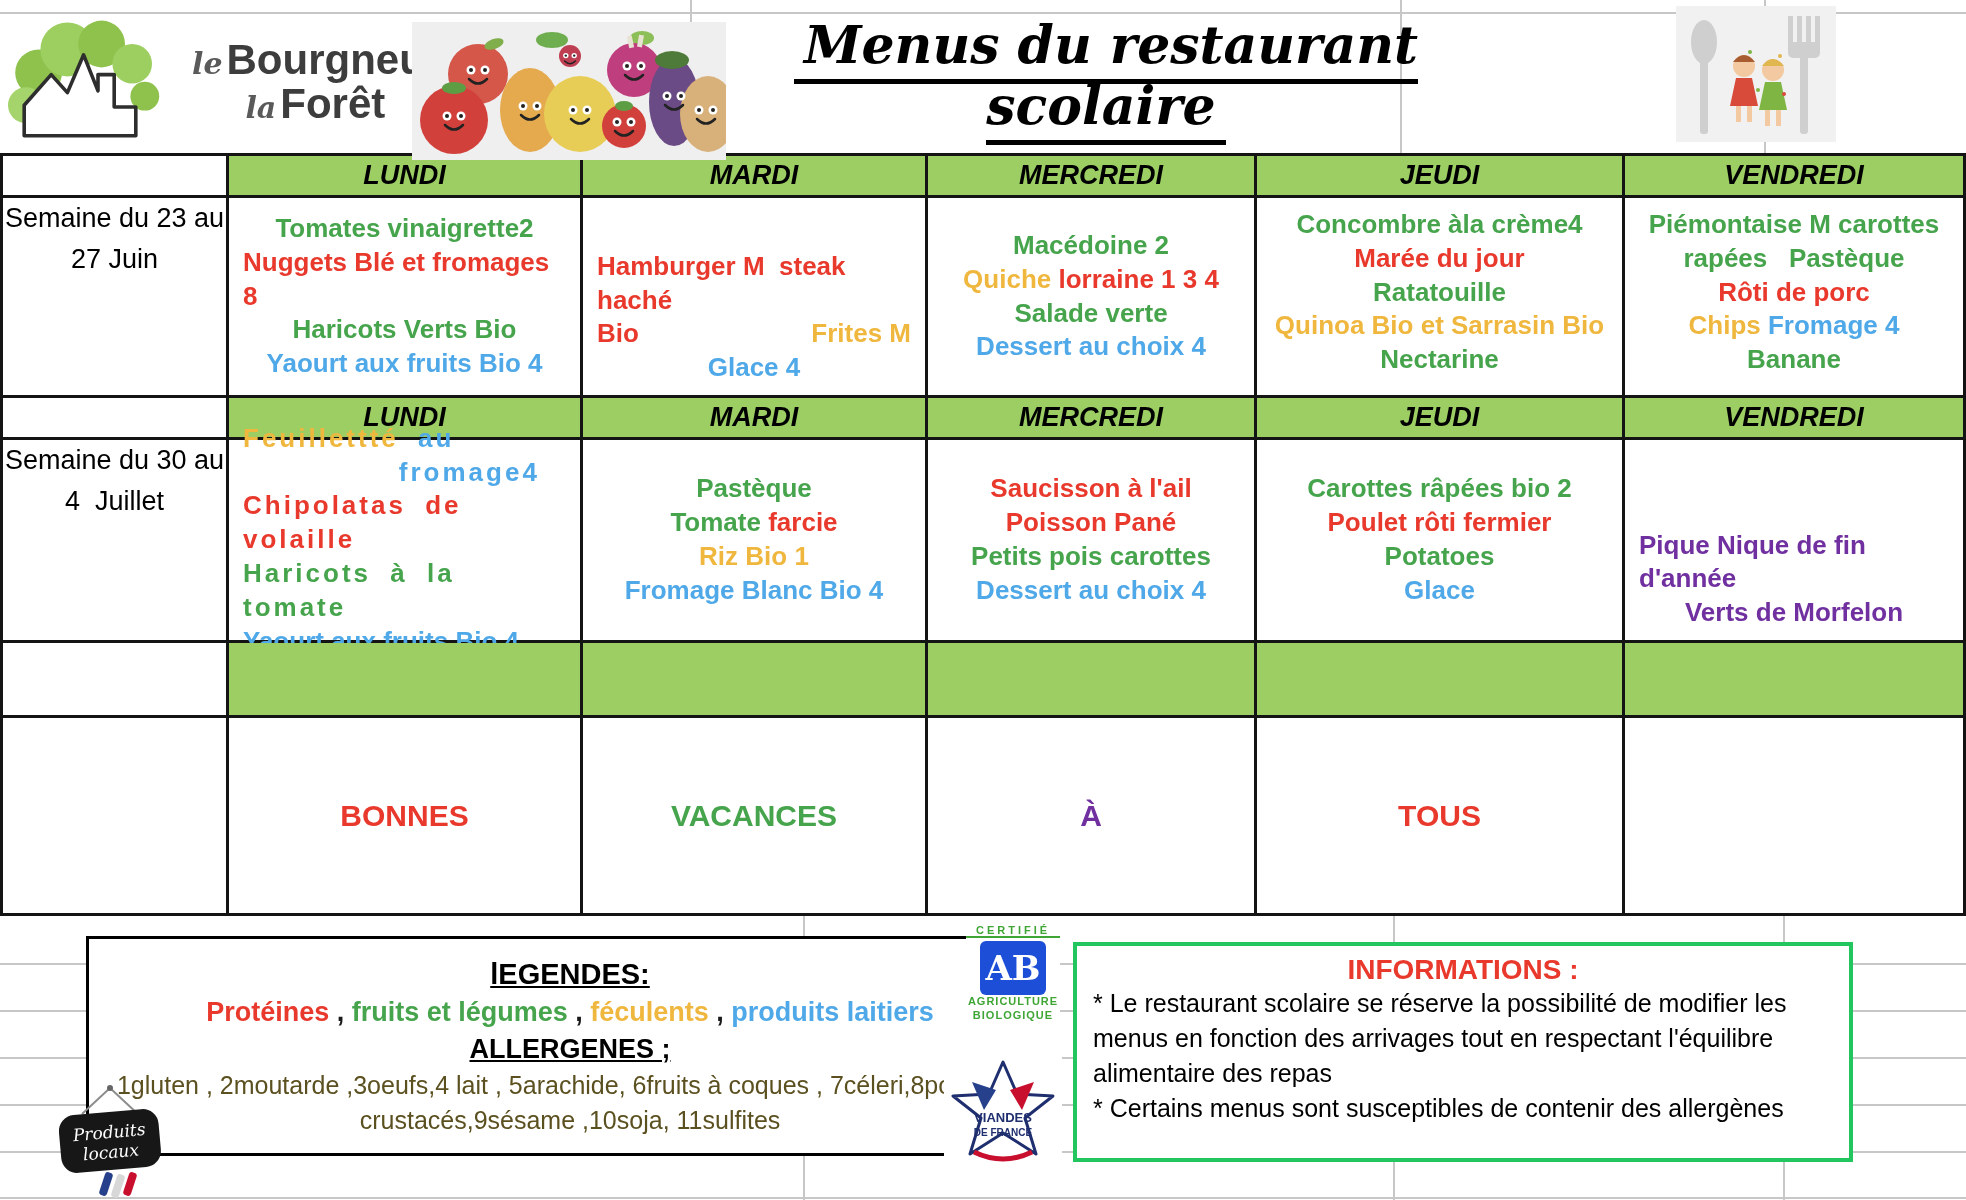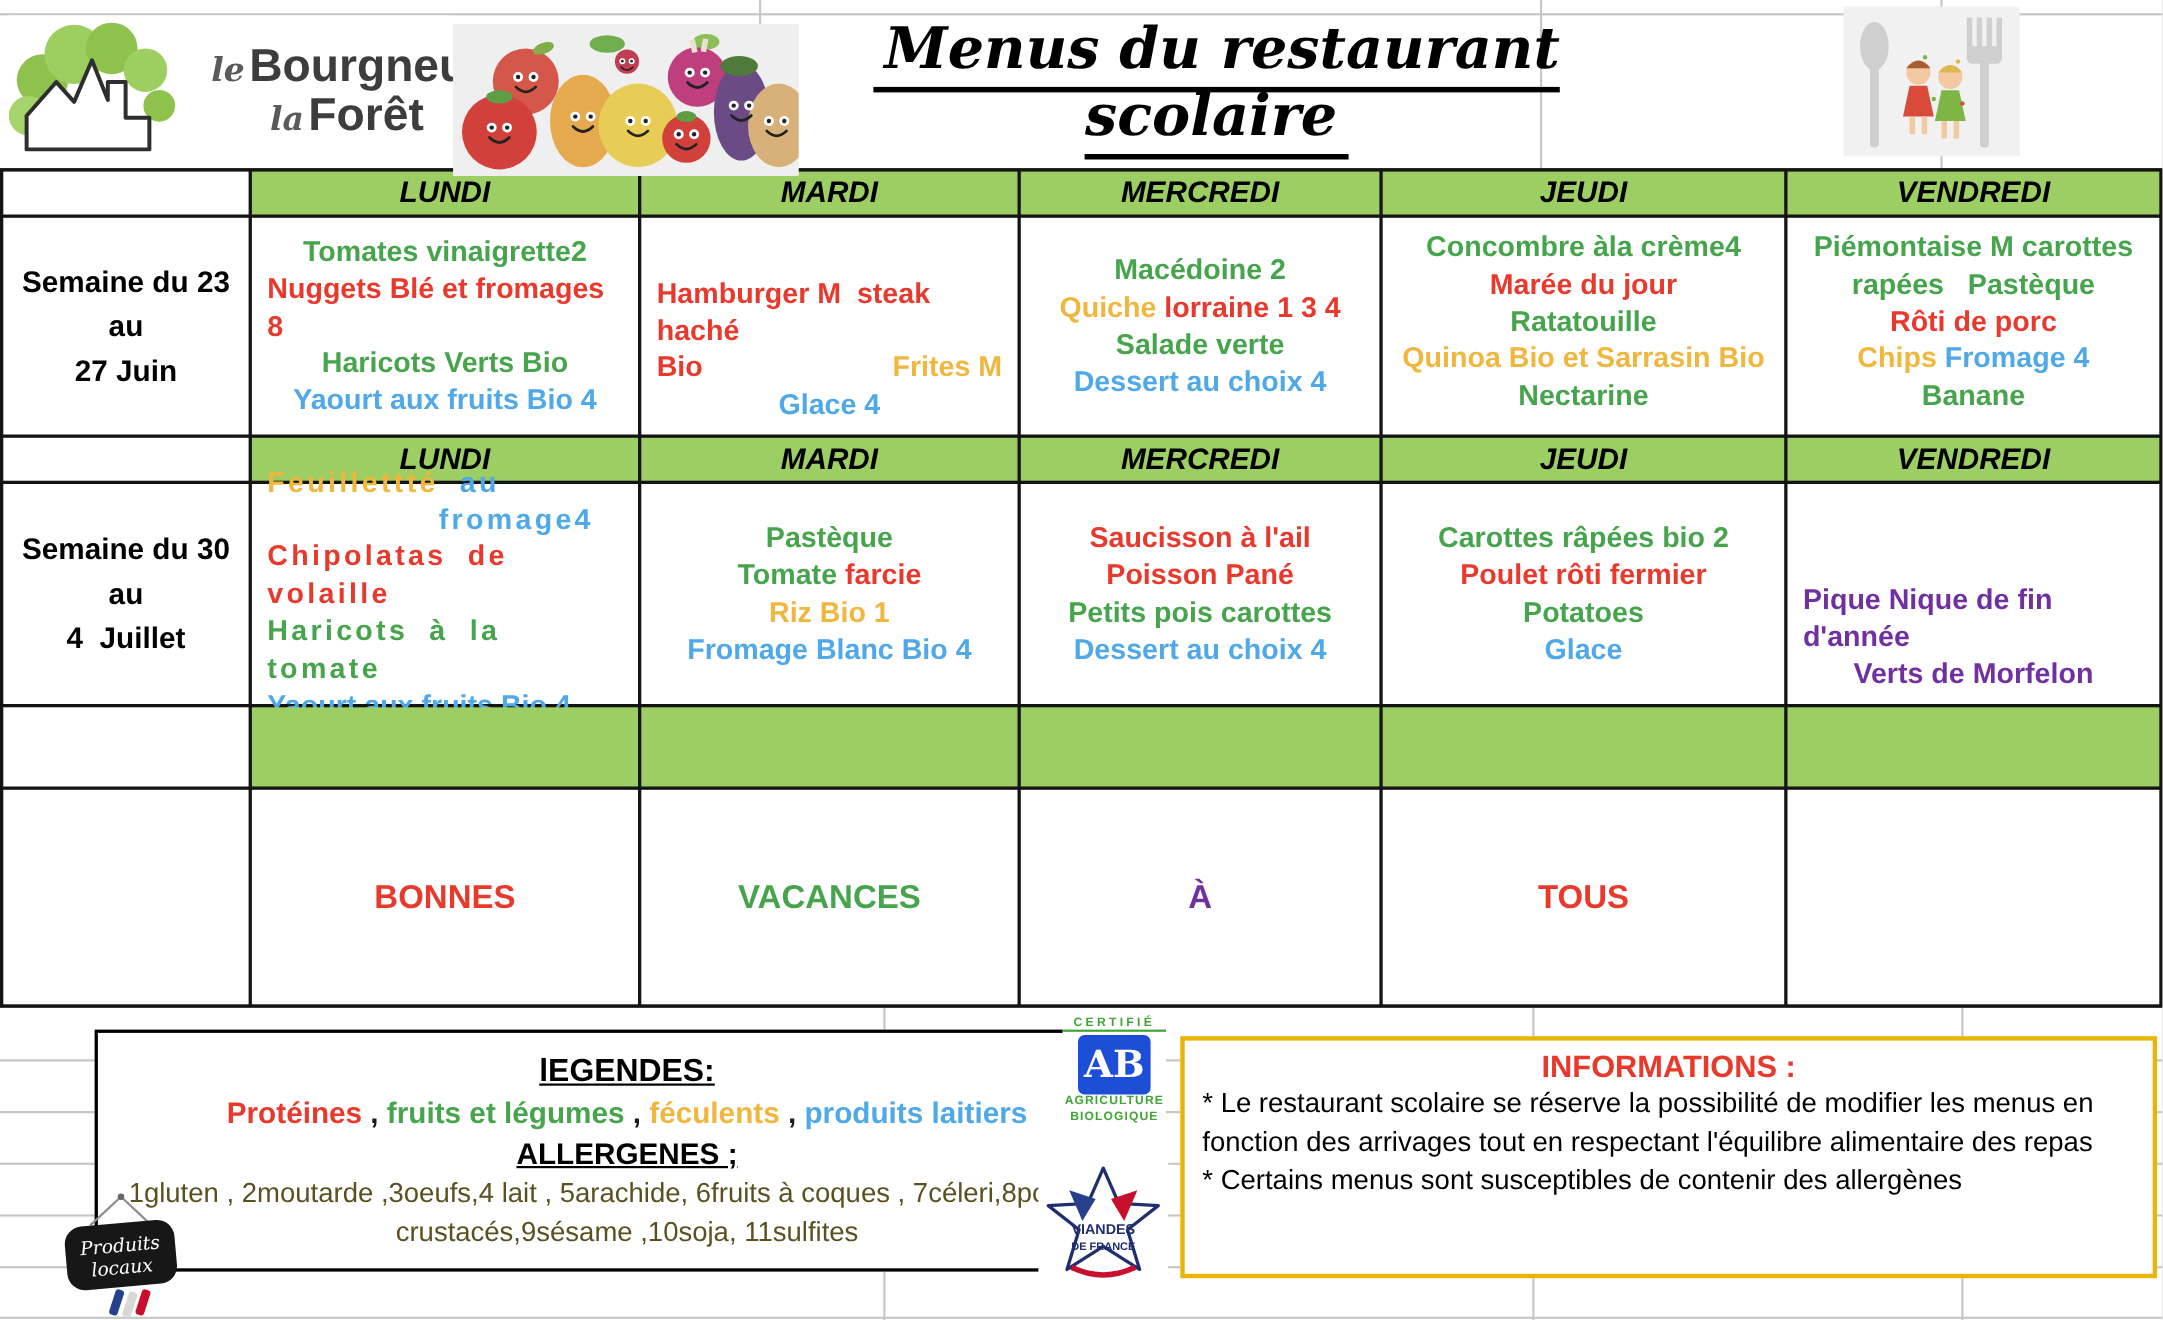--- a/index.html
+++ b/index.html
@@ -21,22 +21,22 @@
 
   
   #menu-table{position:absolute;left:0;top:153px;width:1966px;height:763px;box-sizing:border-box;
       display:grid;grid-template-columns:223px 351px 342px 326px 365px 338px;
       grid-template-rows:39px 197px 39px 200px 72px 195px;
       gap:3px;background:#141414;border:3px solid #141414;z-index:1;}
   .cell{background:#fff;box-sizing:border-box;}
   .day-header{background:var(--header_green);display:flex;align-items:center;justify-content:center;
       font-weight:700;font-style:italic;font-size:27px;color:#000;}
   .green-cell{background:var(--header_green);}
-  .week-label{display:flex;flex-direction:column;align-items:center;justify-content:center;
-      font-size:27px;color:#000;text-align:center;line-height:1.5;white-space:pre-wrap;font-weight:bold;}
+  .week-label{display:flex;flex-direction:column;align-items:center;
+      font-size:27px;color:#000;text-align:center;line-height:1.5;white-space:pre-wrap;}
   .menu-cell{display:flex;flex-direction:column;padding:10px 14px;font-size:26px;font-weight:700;line-height:1.3;}
   .v-center{justify-content:center;}
   .v-top{justify-content:flex-start;}
   .v-bottom{justify-content:flex-end;}
   .line{display:flex;justify-content:center;white-space:pre-wrap;}
   .a-left{justify-content:flex-start;}
   .a-split{justify-content:space-between;}
   .spaced{letter-spacing:3px;word-spacing:9px;}
   .banner-cell{display:flex;align-items:center;justify-content:center;font-size:30px;font-weight:700;}
 
@@ -50,21 +50,21 @@
 
   #fm-badge{position:absolute;left:28px;top:920px;width:130px;height:102px;background:#fff;z-index:3;}
   #pl-badge{position:absolute;left:44px;top:1084px;width:132px;height:116px;z-index:3;}
   #ab-badge{position:absolute;left:966px;top:924px;width:94px;height:134px;background:#fff;z-index:3;
       display:flex;flex-direction:column;align-items:center;justify-content:flex-start;}
   #ab-cert{font-size:11px;font-weight:700;color:#3fa535;letter-spacing:3px;border-bottom:2px solid #3fa535;width:100%;text-align:center;}
   #ab-square{width:66px;height:54px;background:#1d4ed8;color:#fff;font-size:34px;font-weight:700;
       display:flex;align-items:center;justify-content:center;border-radius:6px;margin-top:3px;font-family:"DejaVu Serif",serif;}
   .ab-sub{font-size:11px;font-weight:700;color:#3fa535;letter-spacing:1px;line-height:1.25;}
   #vf-badge{position:absolute;left:944px;top:1056px;width:118px;height:110px;background:#fff;z-index:4;}
-  #info-box{position:absolute;left:1073px;top:942px;width:888px;height:220px;border:4px solid #eab308;background:#fff;
+  #info-box{position:absolute;left:1073px;top:942px;width:780px;height:220px;border:4px solid #22c55e;background:#fff;
       z-index:2;box-sizing:border-box;padding:8px 16px;}
   #info-title{text-align:center;font-size:28px;font-weight:700;color:var(--red);}
   .info-line{font-size:25px;color:#000;line-height:1.4;}
 </style>
 </head>
 <body>
 
 <div id="page">
 
   <div class="gridline" style="left:0;top:12px;width:1966px;height:2px;"></div>

